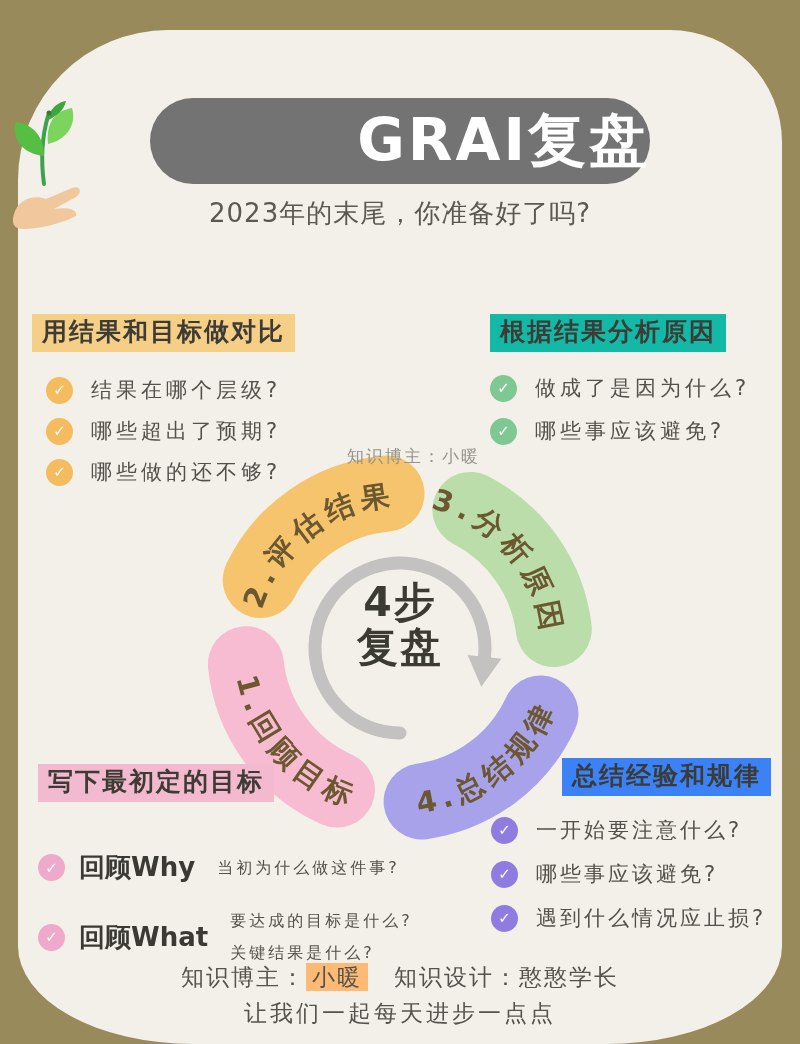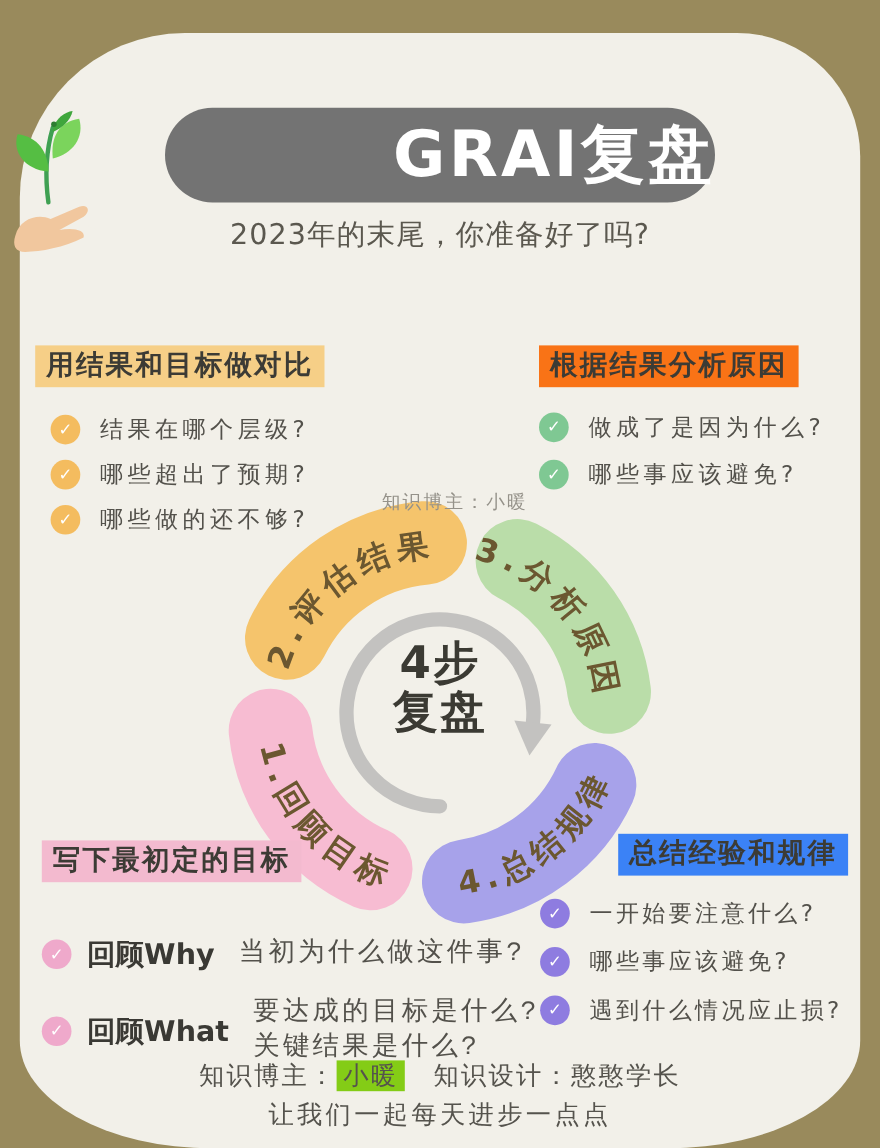--- a/index.html
+++ b/index.html
@@ -34,21 +34,21 @@
     font-size:26px;color:#5B584F;letter-spacing:1px;
   }
   
   .section{display:flex;flex-direction:column;align-items:center;}
   .hl{
     display:inline-block;align-self:flex-start;
     font-size:25px;font-weight:bold;color:#3C3B35;letter-spacing:2px;
     padding:3px 10px 5px 10px;line-height:1.2;
   }
   .hl-yellow{background:#F6CF87;}
-  .hl-green {background:#f97316;}
+  .hl-green {background:#14b8a6;font-family:Liberation Serif, serif;}
   .hl-pink  {background:#F3BACF;}
   .hl-purple{background:#3b82f6;}
   .rows{margin-top:24px;display:flex;flex-direction:column;}
   .row{display:flex;align-items:center;gap:18px;margin-bottom:13px;}
   .row-text{font-size:21px;color:#53514B;letter-spacing:4px;white-space:nowrap;}
   .check{
     width:27px;height:27px;border-radius:50%;flex:none;
     display:flex;align-items:center;justify-content:center;
     color:#FFFFFF;font-size:15px;font-weight:bold;
   }
@@ -58,21 +58,21 @@
   .ck-purple{background:#8E7CE0;}
   .sec-compare{left:32px;top:314px;}
   .sec-analyze{left:490px;top:314px;}
   .sec-analyze .rows{margin-top:22px;}
   .sec-analyze .row{margin-bottom:15px;}
   .sec-goals{left:38px;top:764px;gap:32px;}
   .sec-goals .rows{margin-top:16px;}
   .goal-row{display:flex;align-items:center;gap:14px;margin-bottom:20px;}
   .goal-label{font-size:26px;font-weight:bold;color:#3A3934;white-space:nowrap;}
   .goal-lines{display:flex;flex-direction:column;margin-left:8px;}
-  .goal-line{font-size:24px;color:#53514B;letter-spacing:3px;line-height:32px;white-space:nowrap;font-family:Liberation Mono, monospace;}
+  .goal-line{font-size:16px;color:#53514B;letter-spacing:3px;line-height:32px;white-space:nowrap;}
   .sec-lessons{left:486px;top:758px;}
   .sec-lessons .hl{margin-left:76px;}
   .sec-lessons .rows{margin-top:20px;}
   .sec-lessons .row{margin-bottom:16px;}
   .sec-lessons .row-text{letter-spacing:3px;}
   
   .ring{left:185px;top:433px;}
   .ring text{
     font-family:"DejaVu Sans","Liberation Sans",sans-serif;
     font-size:29px;font-weight:bold;fill:#6B5730;letter-spacing:6px;
@@ -82,21 +82,21 @@
     font-size:41px;font-weight:bold;color:#3B3A33;line-height:45px;letter-spacing:2px;
   }
   .watermark{
     left:347px;top:445px;font-size:17px;color:#95928A;letter-spacing:2px;
   }
   
   .footer1{
     left:0;top:962px;width:800px;text-align:center;
     font-size:23px;color:#55534D;letter-spacing:2px;
   }
-  .footer1 .hl-name{background:#84cc16;padding:1px 6px;}
+  .footer1 .hl-name{background:#fdba74;padding:1px 6px;}
   .footer1 .gap{display:inline-block;width:26px;}
   .footer2{
     left:0;top:998px;width:800px;text-align:center;
     font-size:23px;color:#55534D;letter-spacing:3px;
   }
 </style>
 </head>
 <body>
 
 <div class="abs card"></div>

